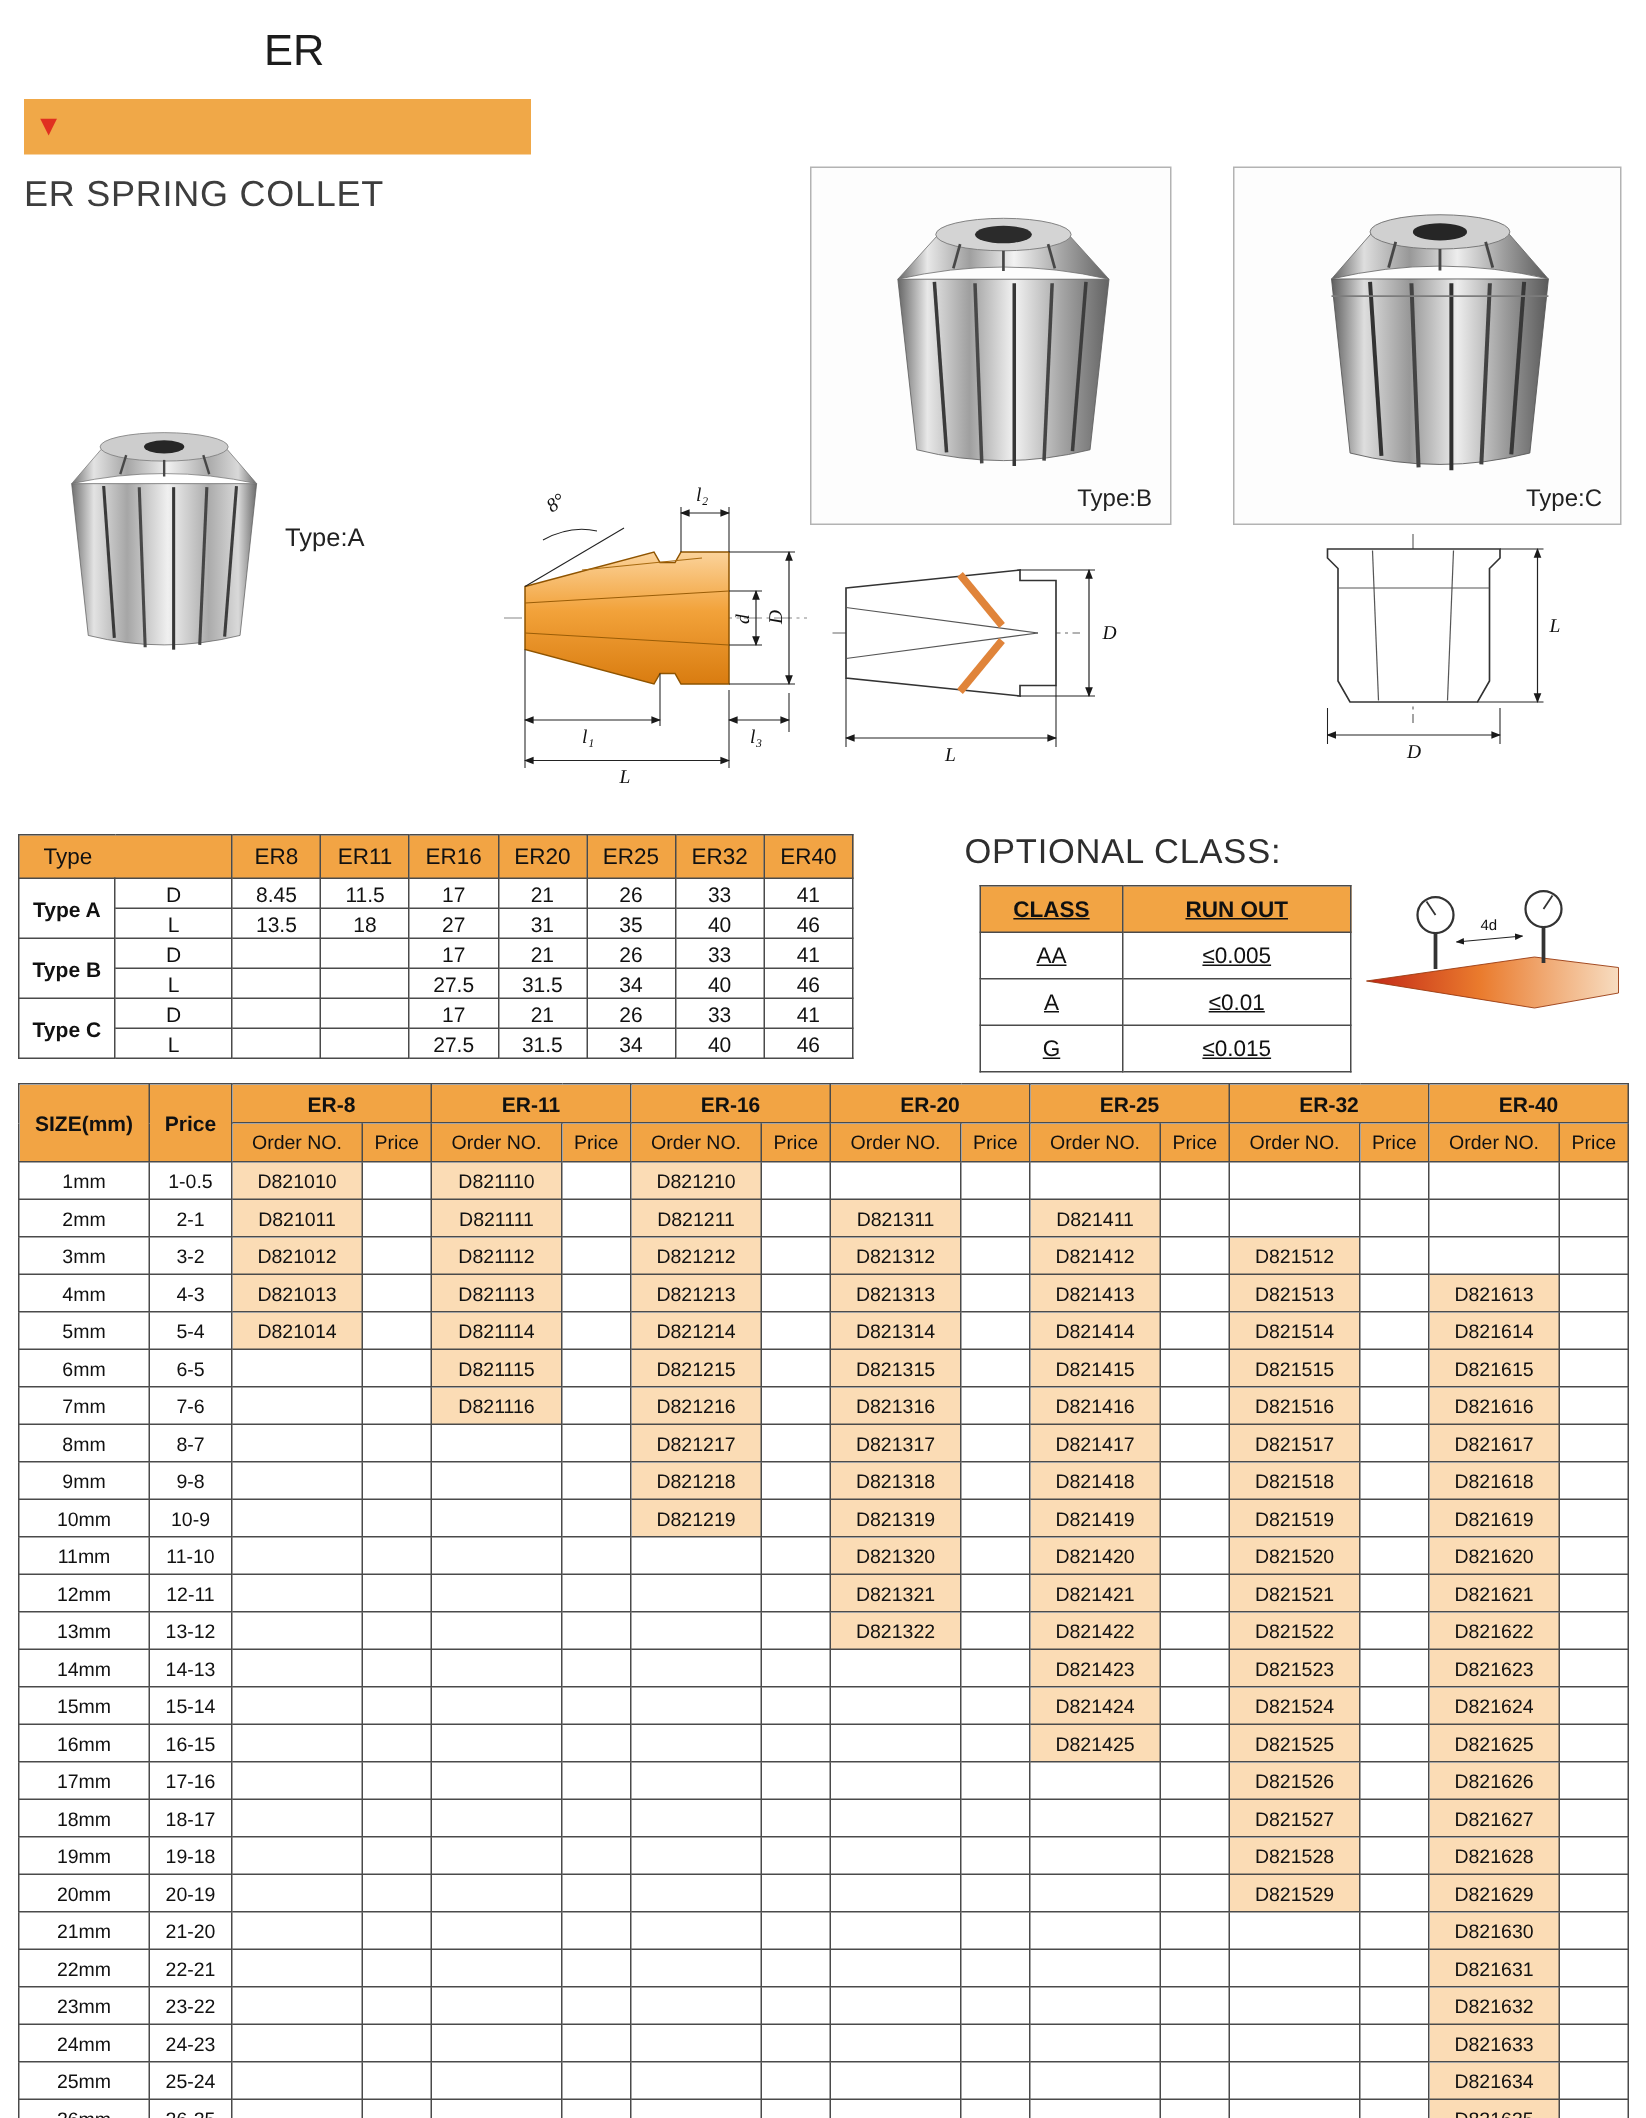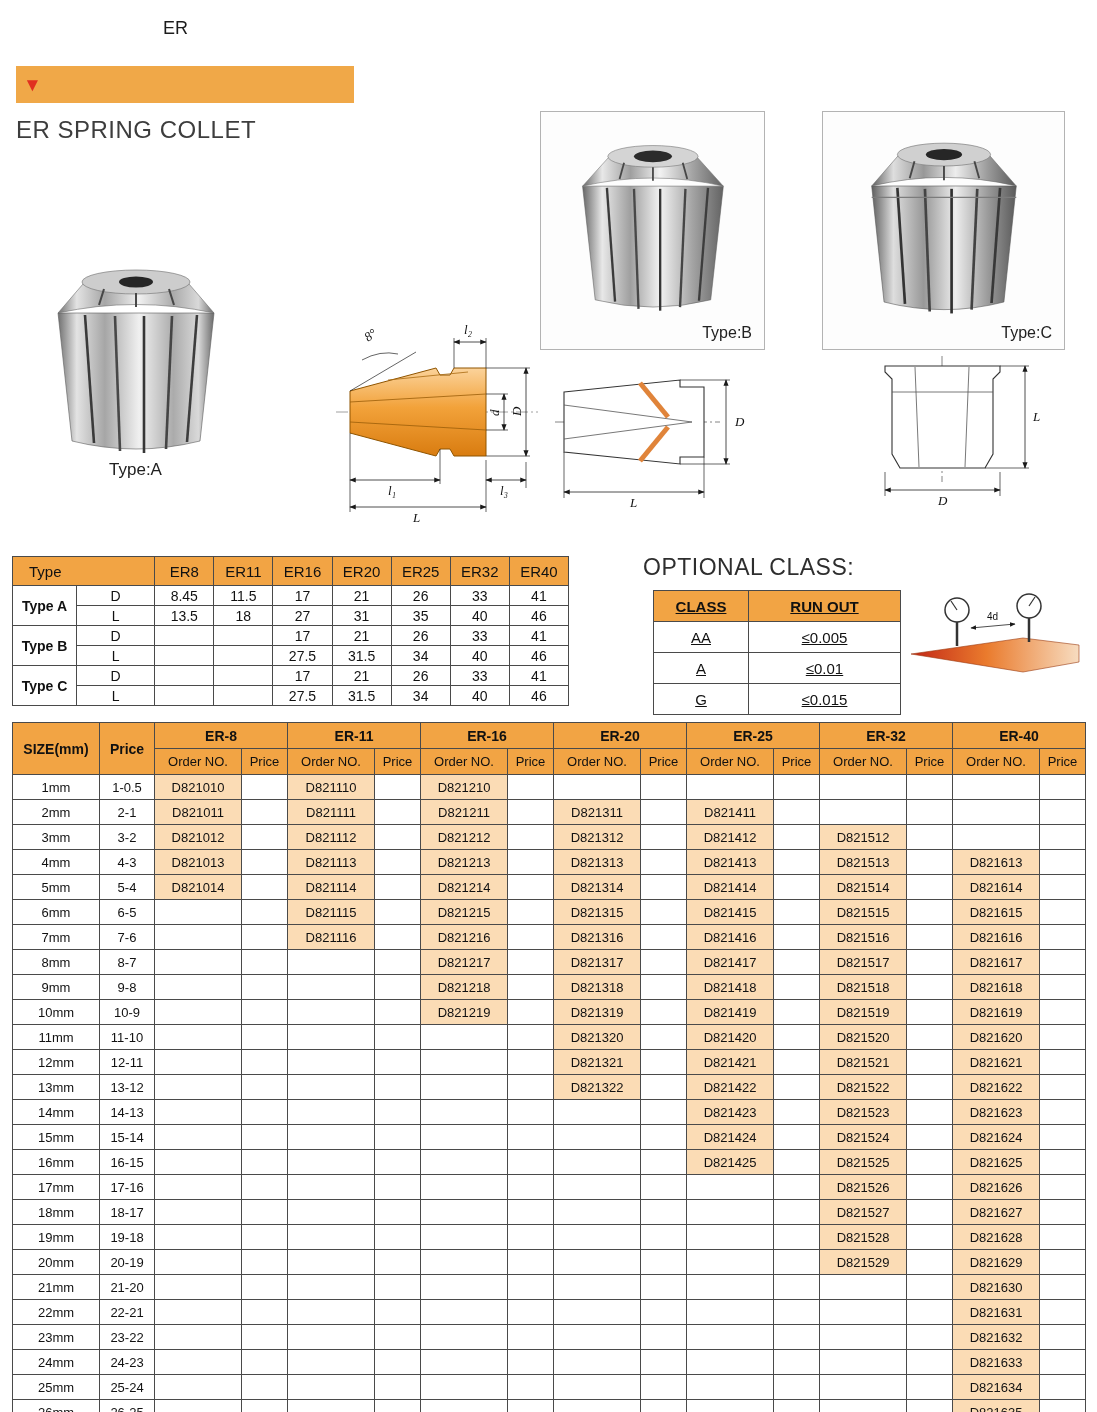--- a/index.html
+++ b/index.html
@@ -1,27 +1,27 @@
 <!DOCTYPE html>
 <html style="--header-orange: #f2a444; --cell-peach: #fbdcb5; --banner-orange: #f0a848; --banner-text: #7b1d12; --drawing-orange: #f2a23a;"><head>
 <meta charset="utf-8">
 <style>
   html,body{margin:0;padding:0;background:#fff;}
   .page{position:relative;width:1097px;height:1412px;background:#fff;
         font-family:"Liberation Sans","DejaVu Sans",sans-serif;color:#111;overflow:hidden;}
   .abs{position:absolute;}
-  .series-label{left:163px;top:18px;font-size:18px;color:#1c1c1c;text-align:center;}
+  .series-label{left:176px;top:18px;font-size:29px;color:#1c1c1c;text-align:center;}
   .banner{left:16px;top:66px;width:338px;height:37px;background:var(--banner-orange,#f0a848);
           display:flex;align-items:center;padding-left:7px;box-sizing:border-box;}
   .banner-tri{color:#e03020;font-size:19px;margin-right:4px;line-height:1;}
   .banner-code{color:var(--banner-text,#7b1d12);font-weight:bold;font-size:26px;letter-spacing:.5px;}
   .product-title{left:16px;top:116px;font-size:24px;color:#3d3d3d;letter-spacing:.5px;}
-  .figure{display:flex;flex-direction:column;align-items:center;}
+  .figure{display:flex;flex-direction:row;align-items:center;}
   .type-label{font-size:17px;color:#222;margin-top:2px;}
-  .photo-box{border:1px solid #b3b3b3;background:#fdfdfd;display:flex;align-items:flex-start;justify-content:center;}
+  .photo-box{border:1px solid #b3b3b3;background:#fdfdfd;display:flex;align-items:flex-start;justify-content:center;padding-left:16px;}
   .corner-label{position:absolute;right:12px;bottom:7px;font-size:16px;color:#222;}
   table{border-collapse:collapse;background:#fff;}
   th,td{border:1px solid #4a4a4a;}
   .dims-table{left:12px;top:556px;width:557px;table-layout:fixed;}
   .dims-table th{background:var(--header-orange,#f2a444);font-size:15px;height:26px;font-weight:normal;}
   .dims-table th:first-child{text-align:left;padding-left:16px;}
   .dims-table td{font-size:14px;text-align:center;height:19px;padding:0 2px;}
   .dims-table td.type-cell{font-weight:bold;}
   .oc-title{left:643px;top:554px;font-size:23px;color:#2e2e2e;letter-spacing:.5px;}
   .oc-table{left:653px;top:590px;width:247px;table-layout:fixed;text-decoration:underline;}

